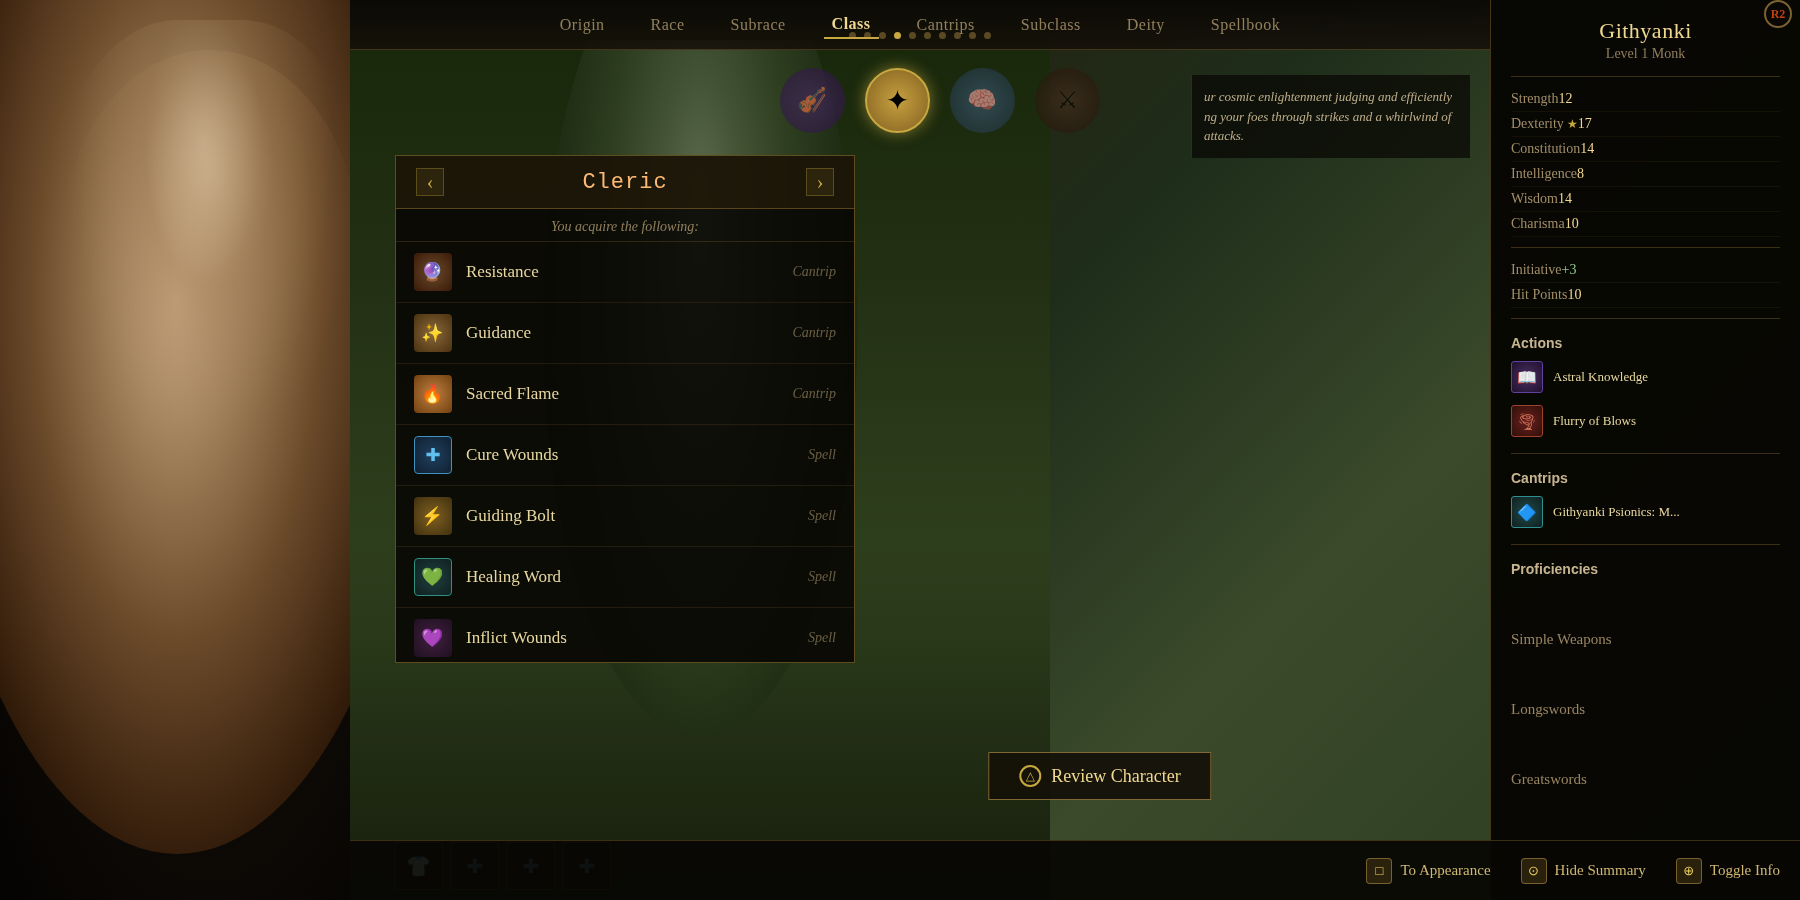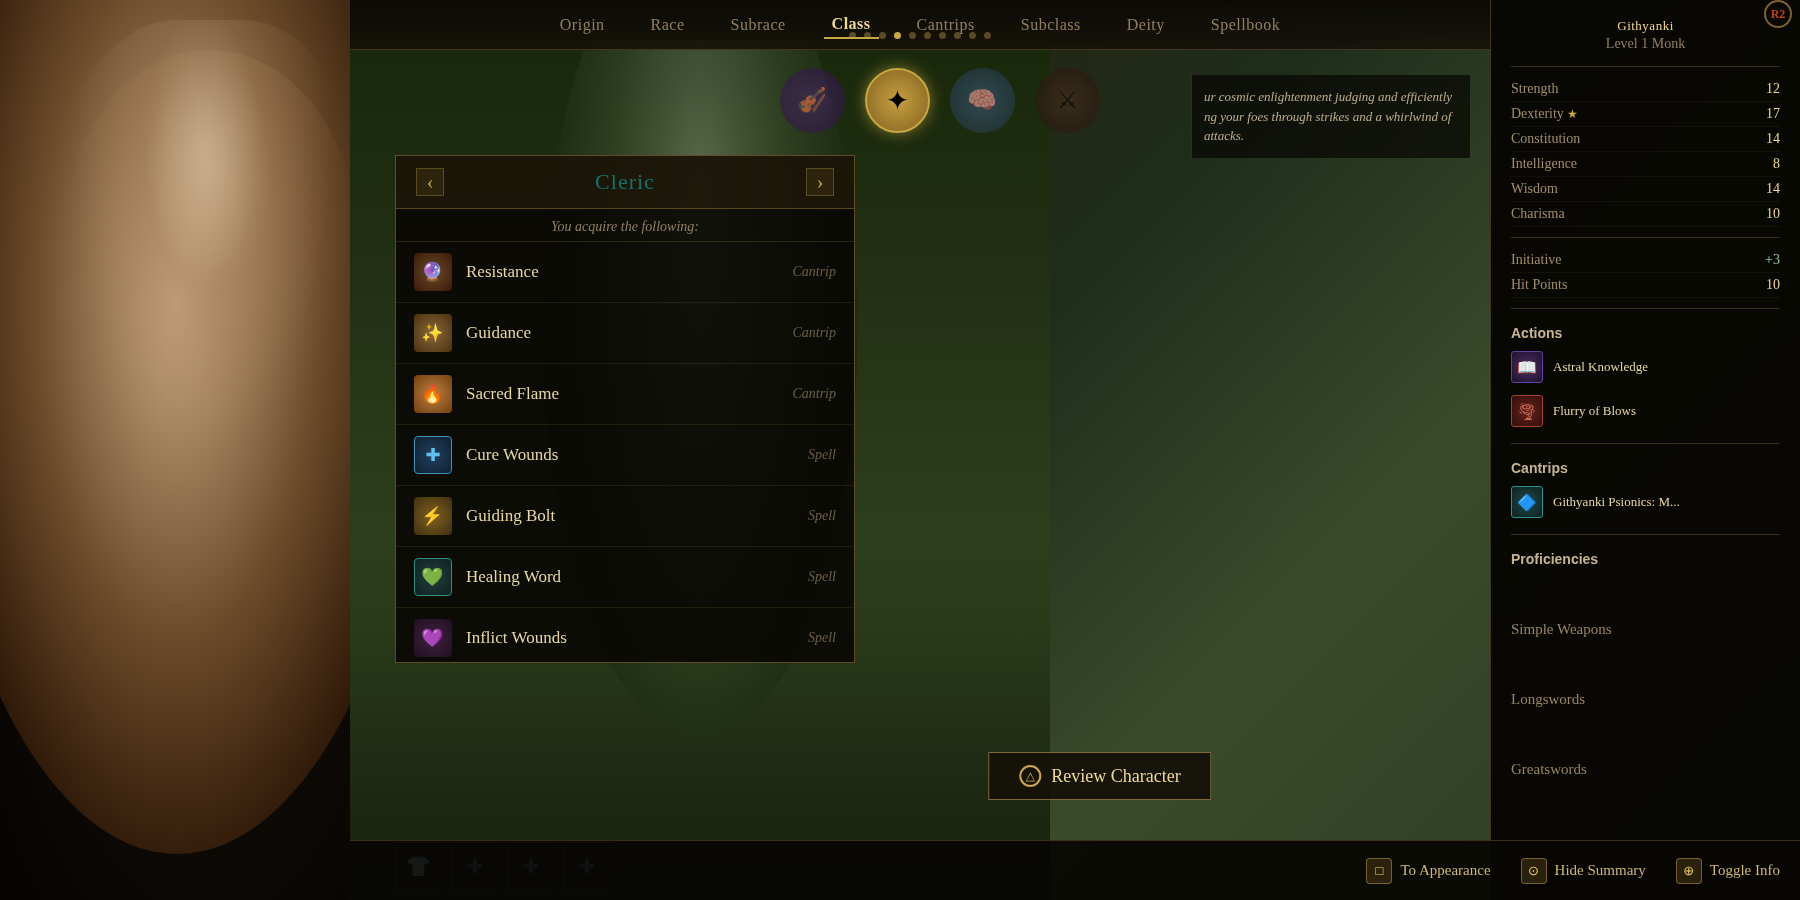--- a/index.html
+++ b/index.html
@@ -183,23 +183,23 @@
       display: flex;
       align-items: center;
       justify-content: center;
       color: #c8a840;
       font-size: 20px;
       cursor: pointer;
       background: rgba(200,168,64,0.1);
       border: 1px solid rgba(200,168,64,0.3);
     }
     .class-name {
-      color: #0f766e;
+      color: #fdba74;
       font-size: 22px;
-      font-family: Liberation Serif, serif;
+      font-family: Liberation Mono, monospace;
       letter-spacing: 1px;
     }
 
     
     .acquire-subtitle {
       text-align: center;
       padding: 10px 0 6px;
       color: rgba(200,175,130,0.7);
       font-style: italic;
       font-size: 14px;
@@ -364,38 +364,38 @@
       align-items: center;
       justify-content: center;
       color: #c2410c;
       font-size: 12px;
       font-weight: bold;
     }
     .char-name {
       text-align: center;
       padding-top: 18px;
       color: #f0d890;
-      font-size: 13px;
+      font-size: 22px;
       font-family: 'Georgia', serif;
       letter-spacing: 0.5px;
     }
     .char-class {
       text-align: center;
       color: rgba(200,175,130,0.7);
       font-size: 14px;
       margin-top: 2px;
       margin-bottom: 14px;
     }
 
     .stat-section {
       padding: 0 20px;
     }
     .stat-row {
       display: flex;
-      justify-content: space-between;
+      justify-content: flex-start;
       align-items: center;
       padding: 4px 0;
       border-bottom: 1px solid rgba(100,80,30,0.15);
     }
     .stat-label {
       color: rgba(200,175,130,0.8);
       font-size: 14px;
     }
     .stat-label.has-star::after {
       content: ' ★';

